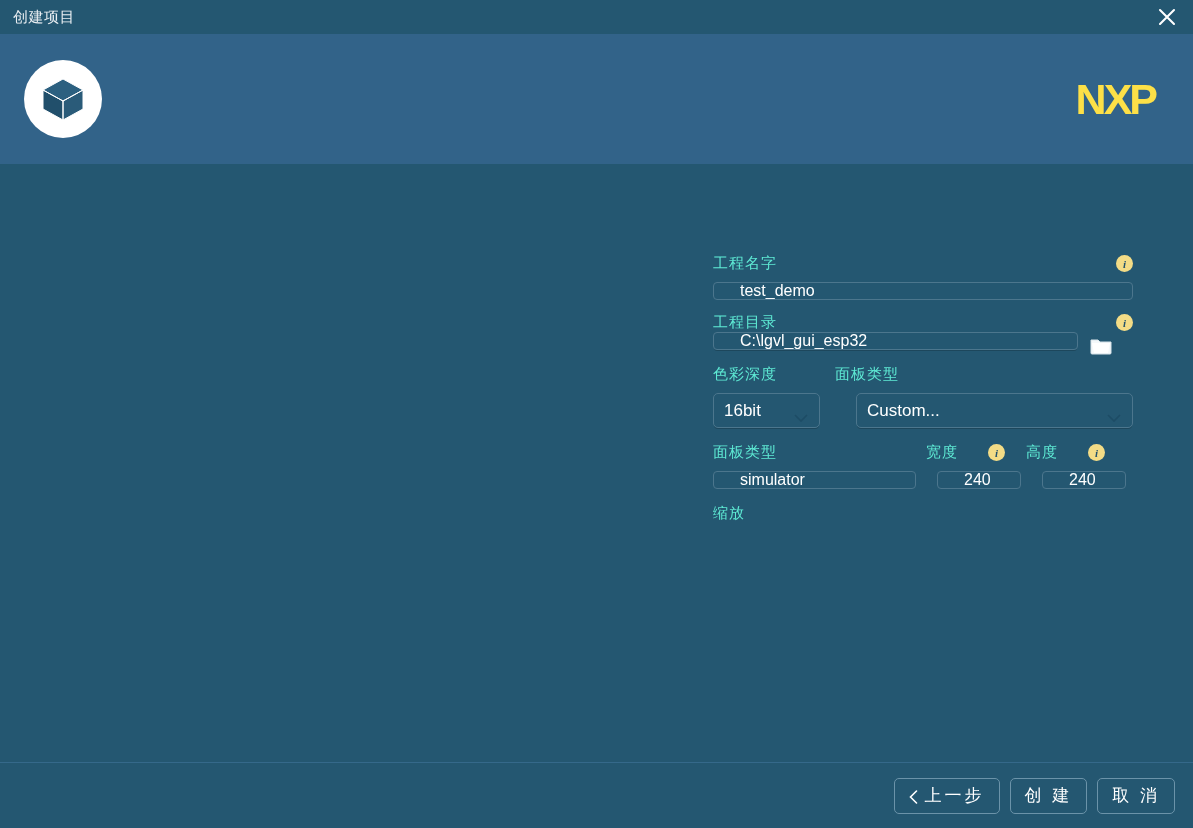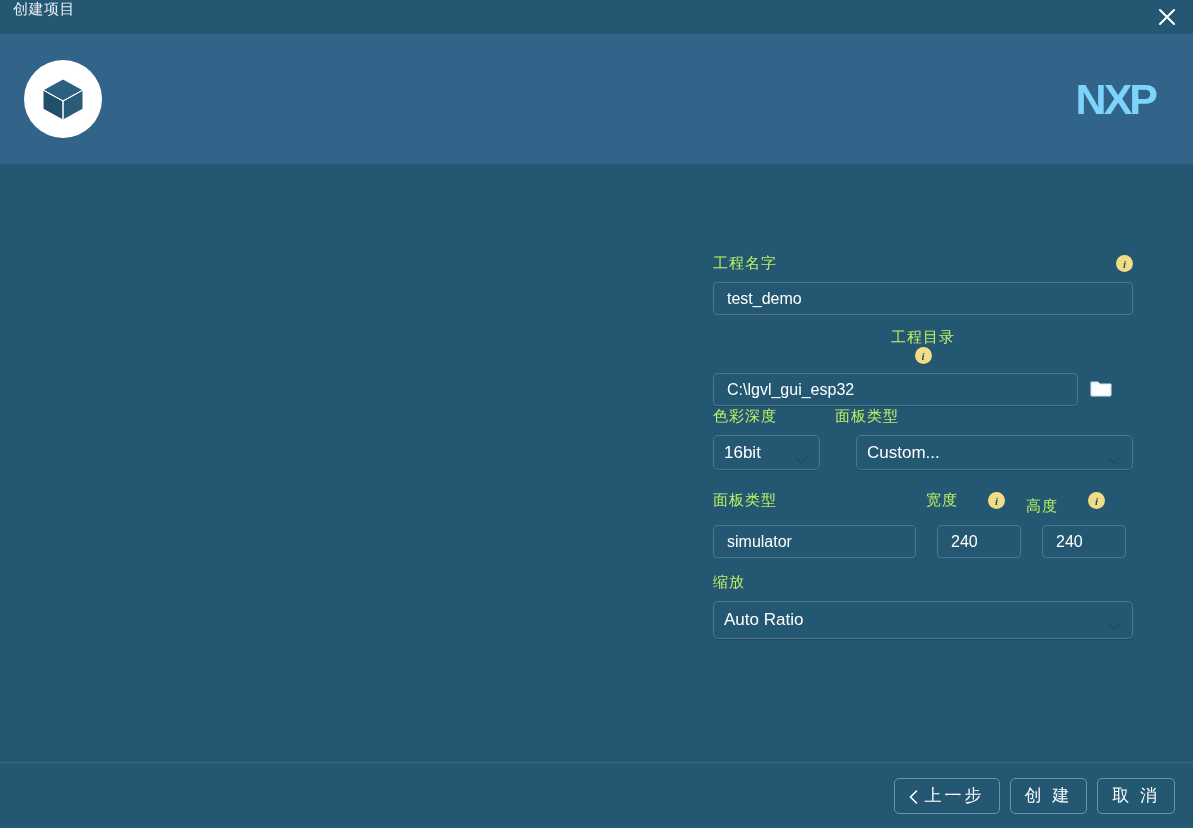--- a/index.html
+++ b/index.html
@@ -7,21 +7,21 @@
     width: 1193px; height: 828px;
     font-family: "Liberation Sans", "DejaVu Sans", sans-serif;
     overflow: hidden;
   }
   body { background: #245771; position: relative; }
 
   
   .titlebar {
     position: absolute; left: 0; top: 0; width: 1193px; height: 34px;
     background: #245771;
-    display: flex; align-items: flex-start;
+    display: flex; align-items: center;
   }
   .titlebar-text {
     color: #e9eef2; font-size: 15px; margin-left: 13px; letter-spacing: .5px;
   }
   .close-btn {
     position: absolute; right: 0; top: 0; width: 52px; height: 34px;
     display: flex; align-items: center; justify-content: center;
     cursor: pointer;
   }
   .close-btn svg { display: block; }
@@ -37,21 +37,21 @@
     border-radius: 50%; background: #ffffff;
     display: flex; align-items: center; justify-content: center;
     flex: 0 0 auto;
   }
   .header-title {
     color: #f2f6f9; font-size: 31px; margin-left: 36px; letter-spacing: 2px;
     font-weight: 400;
   }
   .nxp-logo {
     position: absolute; right: 38px; top: 50%; transform: translateY(-50%);
-    font-size: 43px; font-weight: 700; color: #7dd3fc;
+    font-size: 43px; font-weight: 700; color: #fde047;
     letter-spacing: -3px; font-family: "Liberation Sans", sans-serif;
     line-height: 1;
   }
 
   
   .body-area {
     position: absolute; left: 0; top: 164px; width: 1193px; height: 598px;
     background: #245771;
   }
 
@@ -132,39 +132,39 @@
   }
   .card-sub {
     font-size: 17px; color: #b9c8cf; margin-top: 22px;
   }
 
   
   .form {
     position: absolute; left: 713px; top: 90px; width: 420px;
   }
   .field-label {
-    font-size: 15px; color: #bef264; letter-spacing: 1px;
+    font-size: 15px; color: #5eead4; letter-spacing: 1px;
     display: flex; align-items: center;
   }
   .row { display: flex; }
   .mt-lab { margin-top: 12px; }
 
   .info-badge {
     width: 17px; height: 17px; border-radius: 50%;
     background: #f3dc86;
     display: inline-flex; align-items: center; justify-content: center;
     font-style: italic; font-weight: 700; font-size: 11px; color: #24536c;
     font-family: "Liberation Serif", serif;
     cursor: pointer; flex: 0 0 auto;
   }
 
   .txt {
-    height: 33px; border: 1px solid #4c768d; border-radius: 4px;
+    height: 18px; border: 1px solid #4c768d; border-radius: 4px;
     background: transparent; color: #ffffff; font-size: 16px;
-    padding: 0 13px; outline: none;
+    padding: 0 26px; outline: none;
     font-family: "Liberation Sans", sans-serif;
   }
   .txt::placeholder { color: #8aa4b1; }
 
   .sel {
     height: 35px; border: 1px solid #4c768d; border-radius: 5px;
     background: transparent; color: #ffffff; font-size: 17px;
     display: flex; align-items: center; padding: 0 10px;
     position: relative; cursor: pointer;
   }
@@ -233,25 +233,25 @@
   <div class="form">
 
     
     <div class="row" style="justify-content:space-between;align-items:center;">
       <span class="field-label">工程名字</span>
       <span class="info-badge">i</span>
     </div>
     <input class="txt" style="width: 420px; margin-top: 9px;" value="test_demo">
 
     
-    <div class="row mt-lab" style="justify-content:space-between;align-items:center;margin-top:13px;flex-direction:column;">
+    <div class="row mt-lab" style="justify-content:space-between;align-items:center;margin-top:13px;">
       <span class="field-label">工程目录</span>
       <span class="info-badge">i</span>
     </div>
-    <div class="row" style="margin-top:9px;align-items:flex-end;">
+    <div class="row" style="margin-top:0;align-items:flex-start;">
       <input class="txt shadowline" style="width: 365px;" value="C:\lgvl_gui_esp32">
       <div class="folder-btn">
         <span>
           <svg width="24" height="20" viewBox="0 0 24 20">
             <path d="M2 4 h7 l2 2 h11 v11 a1 1 0 0 1 -1 1 H3 a1 1 0 0 1 -1 -1 Z" fill="#f4f8fa"></path>
             <path d="M3 7 h18 l-2 10 H5 Z" fill="#ffffff"></path>
             <path d="M2 4 h7 l2 2 h11 v11 a1 1 0 0 1 -1 1 H3 a1 1 0 0 1 -1 -1 Z" fill="none" stroke="#d9e4ea" stroke-width="1"></path>
           </svg>
         </span>
       </div>
@@ -279,40 +279,32 @@
             </svg>
         </span>
       </div>
     </div>
 
     
     <div class="row" style="margin-top:15px;align-items:center;">
       <span class="field-label" style="width:213px;">面板类型</span>
       <span class="field-label" style="width:62px;">宽度</span>
       <span class="info-badge">i</span>
-      <span class="field-label" style="width:62px;margin-left:21px;margin-top:12px;">高度</span>
+      <span class="field-label" style="width:62px;margin-left:21px;">高度</span>
       <span class="info-badge">i</span>
     </div>
     <div class="row" style="margin-top:9px;gap:21px;">
       <input class="txt" style="width: 203px;" value="simulator">
       <input class="txt" style="width: 84px;" value="240">
       <input class="txt" style="width: 84px;" value="240">
     </div>
 
     
     <div class="row" style="margin-top:15px;">
       <span class="field-label">缩放</span>
-    </div>
-    <div class="sel shadowline" style="width:420px;height:38px;margin-top:9px;">
-      <span>Auto Ratio</span>
-      <span class="chev">
-        <svg width="15" height="9" viewBox="0 0 15 9">
-            <path d="M1 1 L7.5 7.5 L14 1" stroke="#1d4c65" stroke-width="1.7" fill="none"></path>
-          </svg>
-      </span>
     </div>
 
   </div>
 </div>
 
 <div class="footer">
   <div class="btn">
     <span class="chev-l">
       <svg width="9" height="14" viewBox="0 0 9 14">
           <path d="M7.5 1 L1.5 7 L7.5 13" stroke="#ffffff" stroke-width="1.6" fill="none" stroke-linecap="round"></path>

